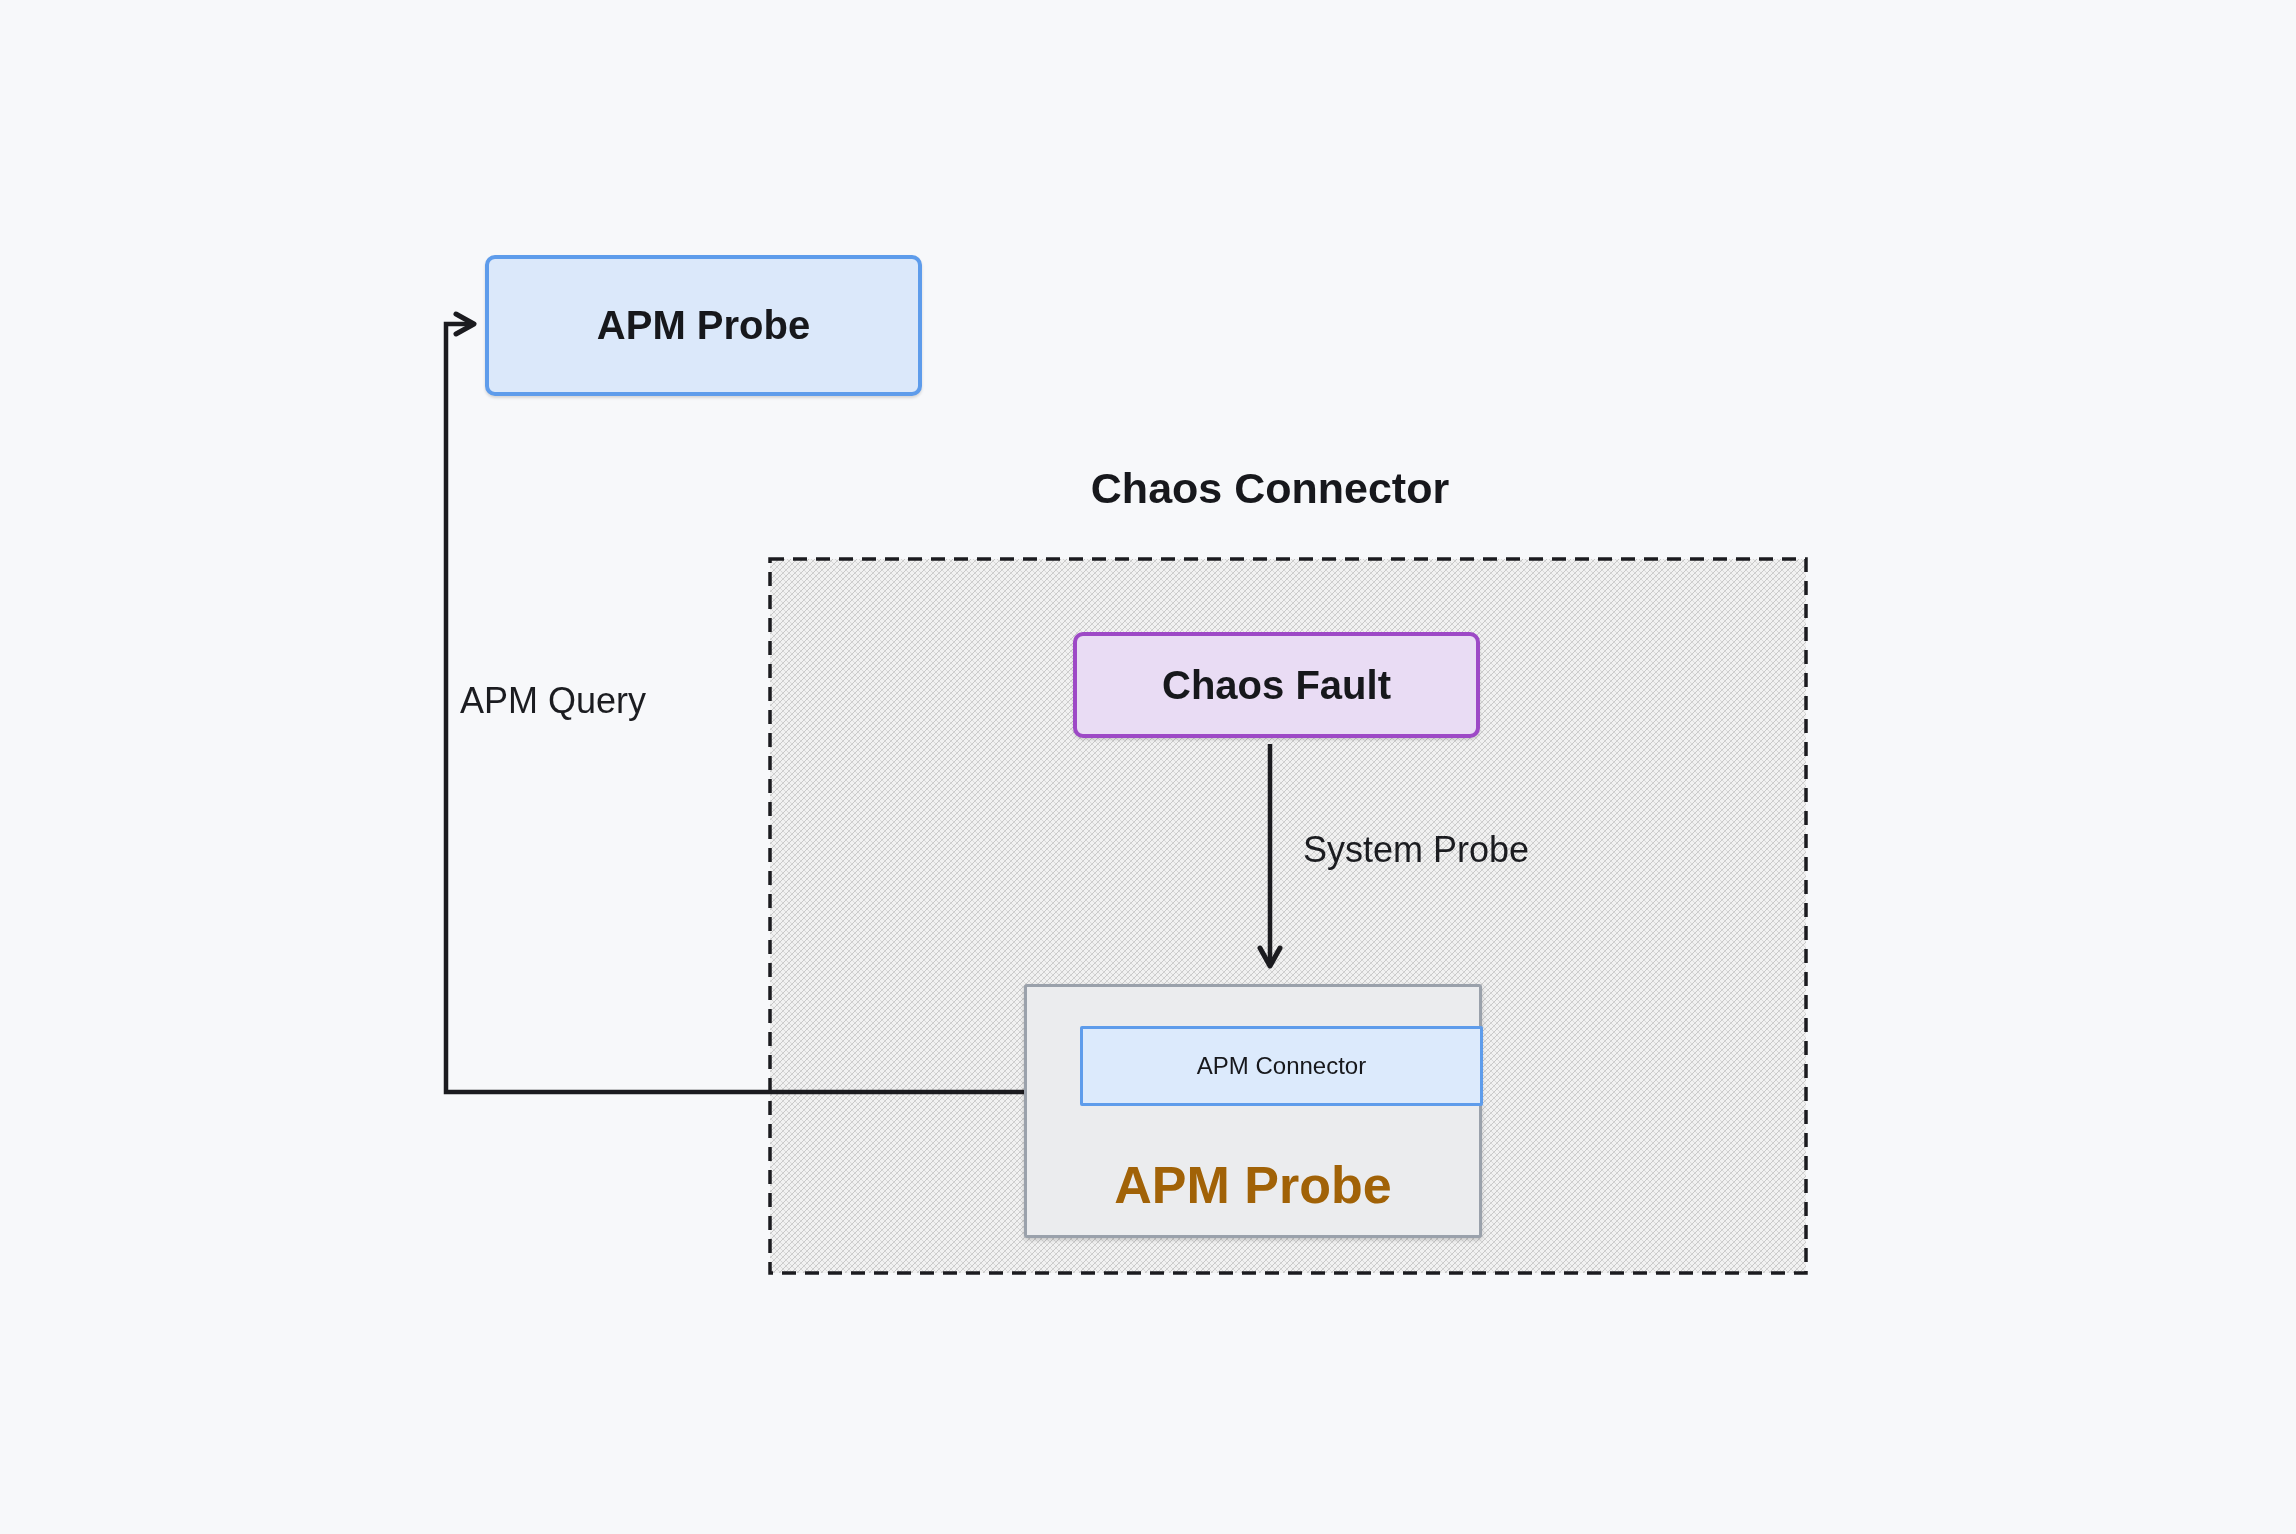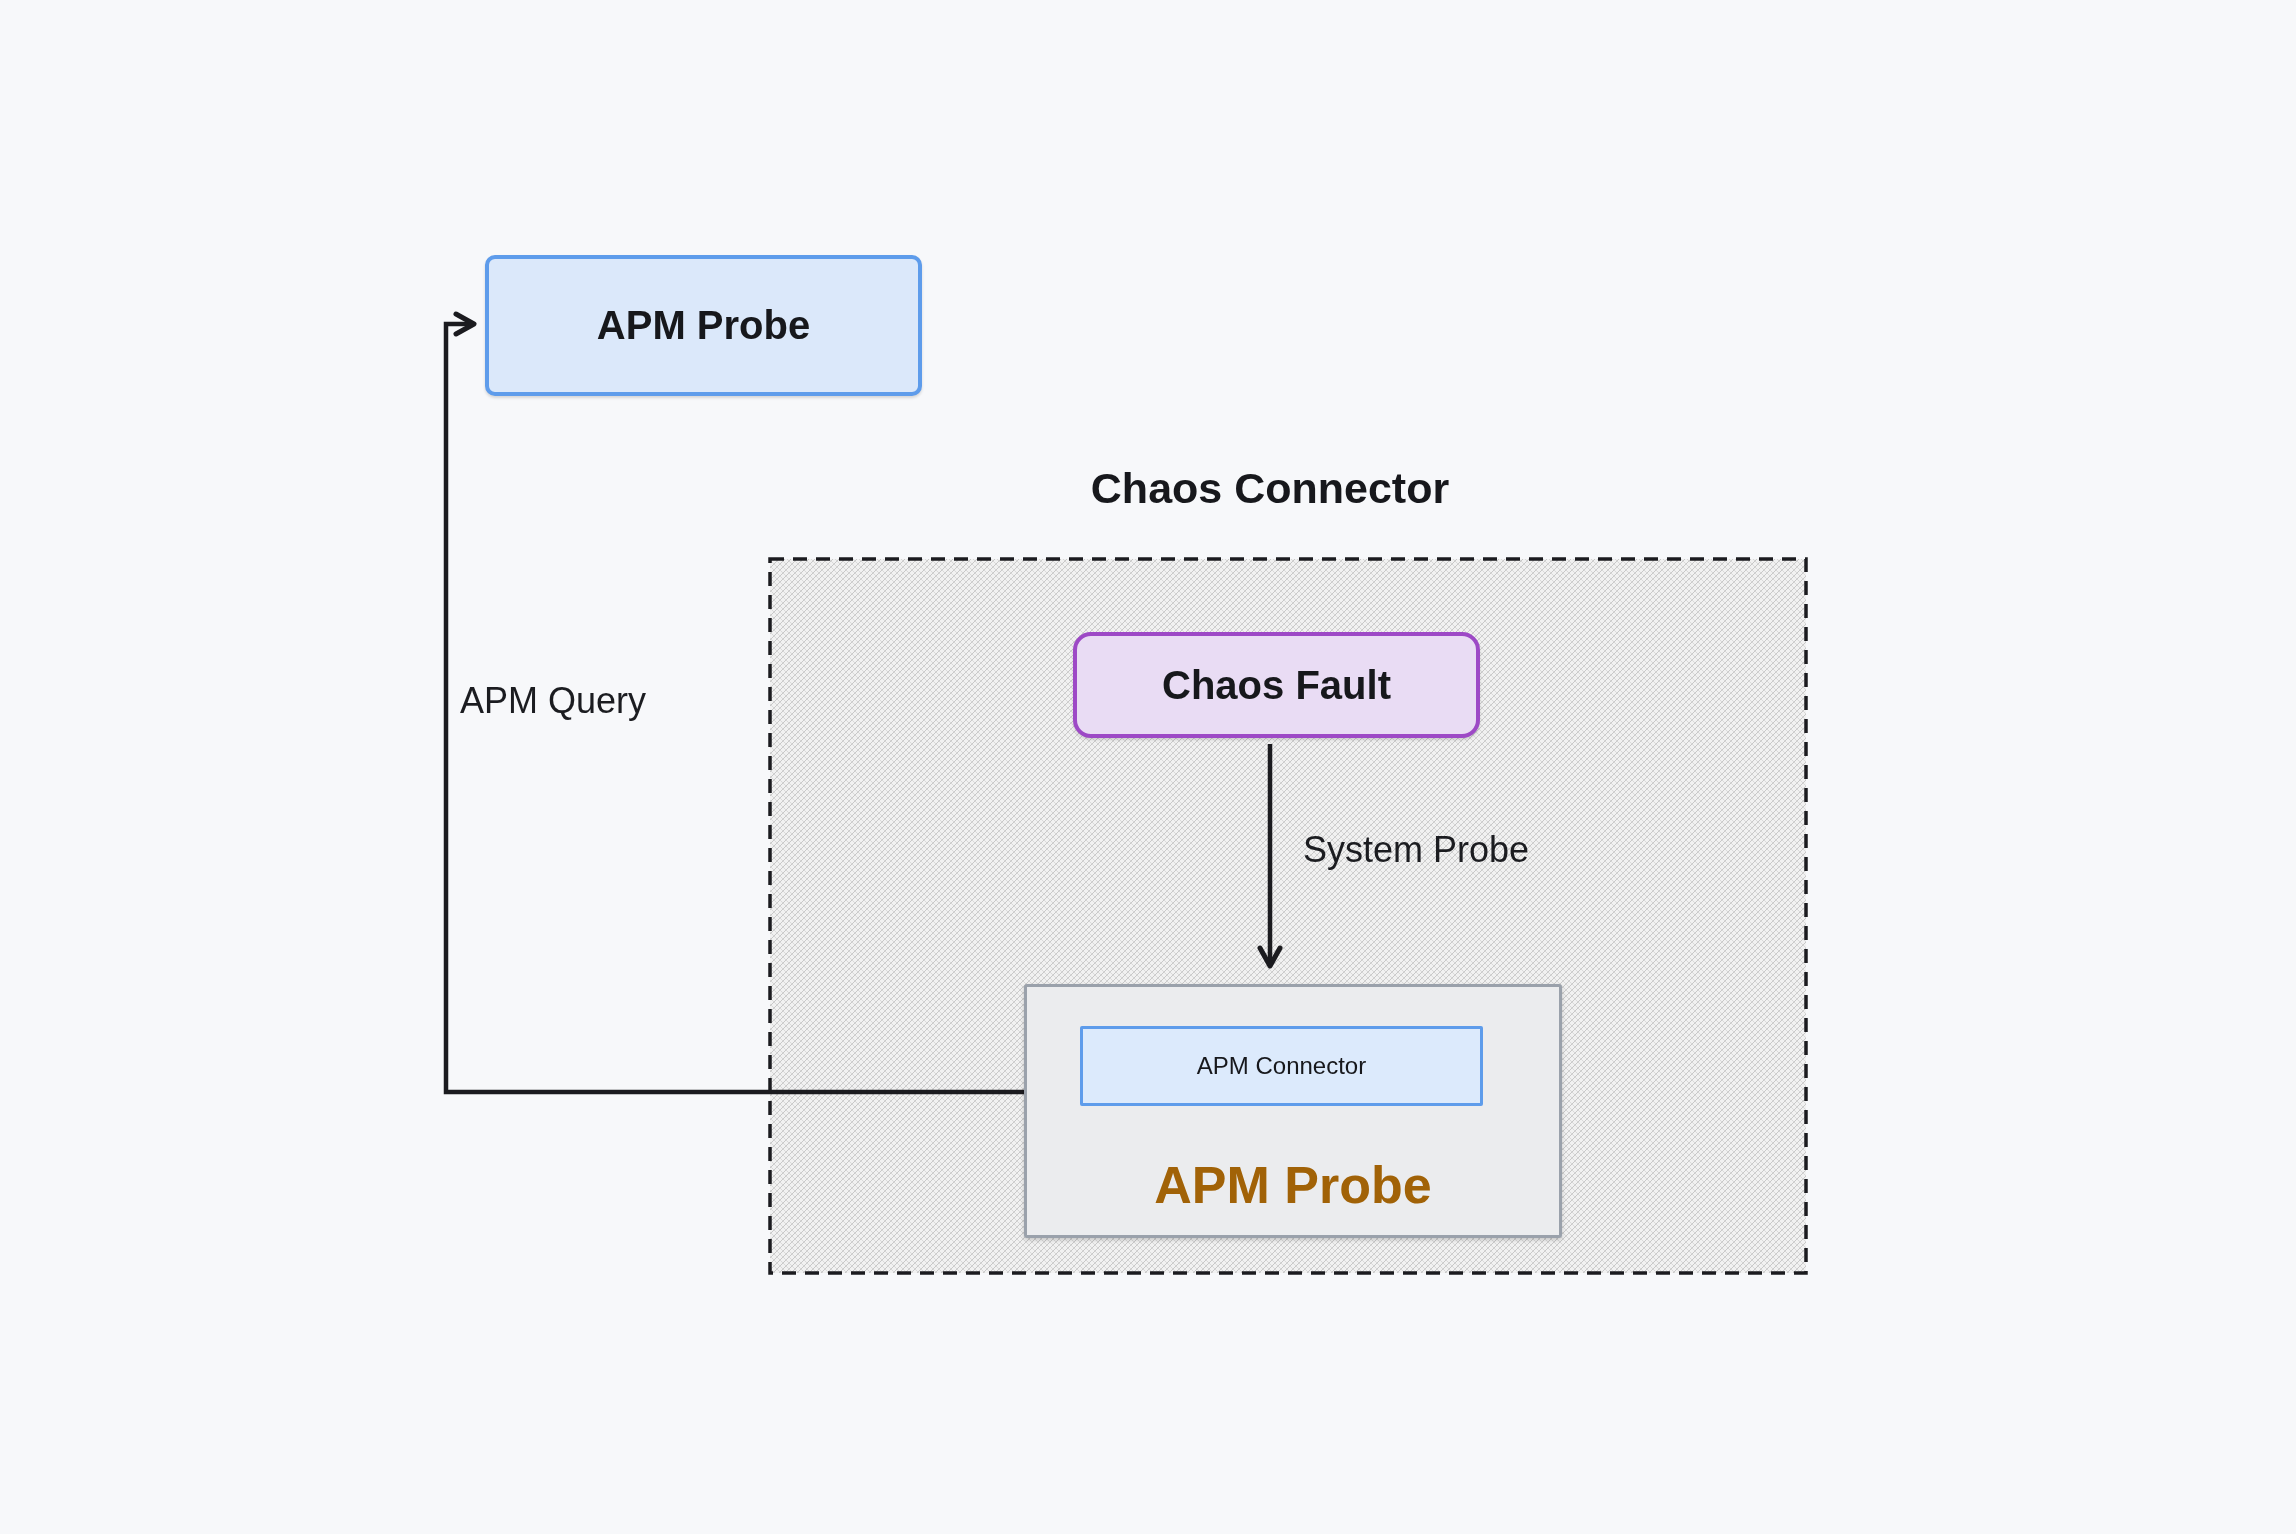--- a/index.html
+++ b/index.html
@@ -34,26 +34,26 @@
     background: #dbe8fa;
     border: 4px solid #5e9ceb;
     border-radius: 10px;
     box-shadow: 0 2px 3px rgba(0,0,0,0.14);
     font-size: 40px; font-weight: 600;
   }
   .node-chaos-fault {
     left: 1073px; top: 632px; width: 407px; height: 106px;
     background: #e9dcf4;
     border: 4px solid #9d49c6;
-    border-radius: 18px;
+    border-radius: 10px;
     box-shadow: 0 2px 3px rgba(0,0,0,0.14);
     font-size: 40px; font-weight: 600;
   }
   .node-apm-probe {
-    left: 1024px; top: 984px; width: 538px; height: 254px;
+    left: 1024px; top: 984px; width: 458px; height: 254px;
     background: #ebecee;
     border: 3px solid #9aa1ab;
     border-radius: 3px;
     box-shadow: 0 2px 4px rgba(0,0,0,0.18);
     display: block;
   }
   .node-apm-connector {
     position: absolute;
     left: 53px; top: 39px; width: 403px; height: 80px;
     background: #dceafc;

